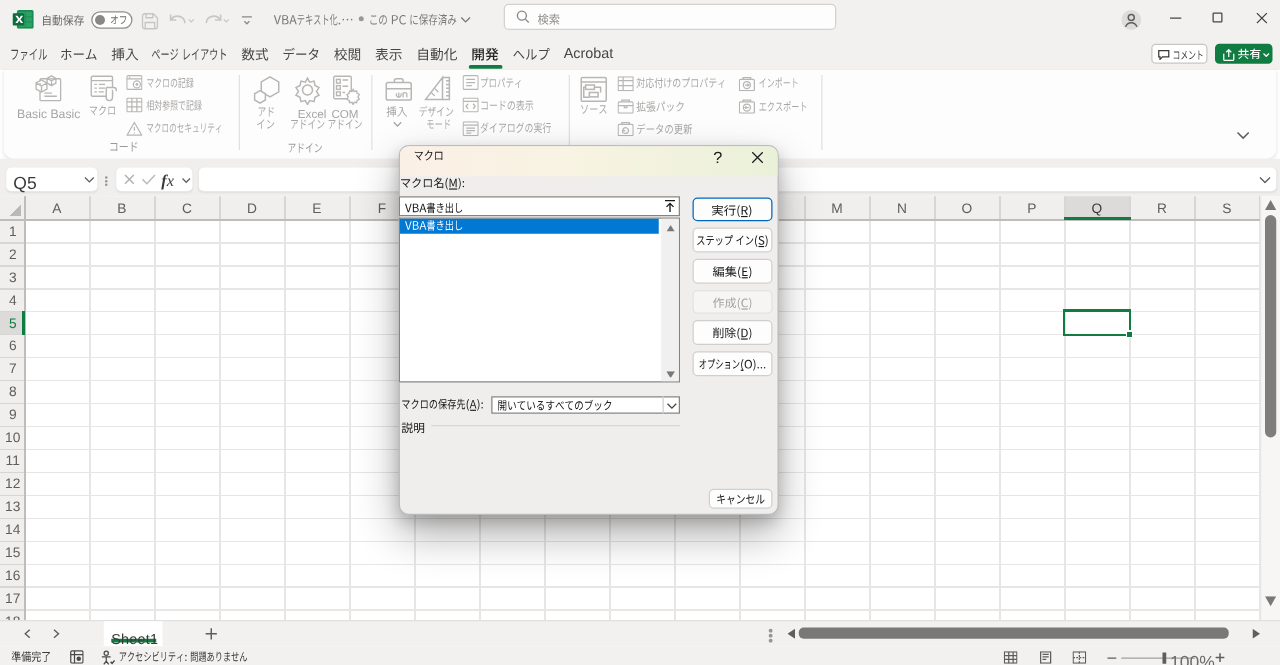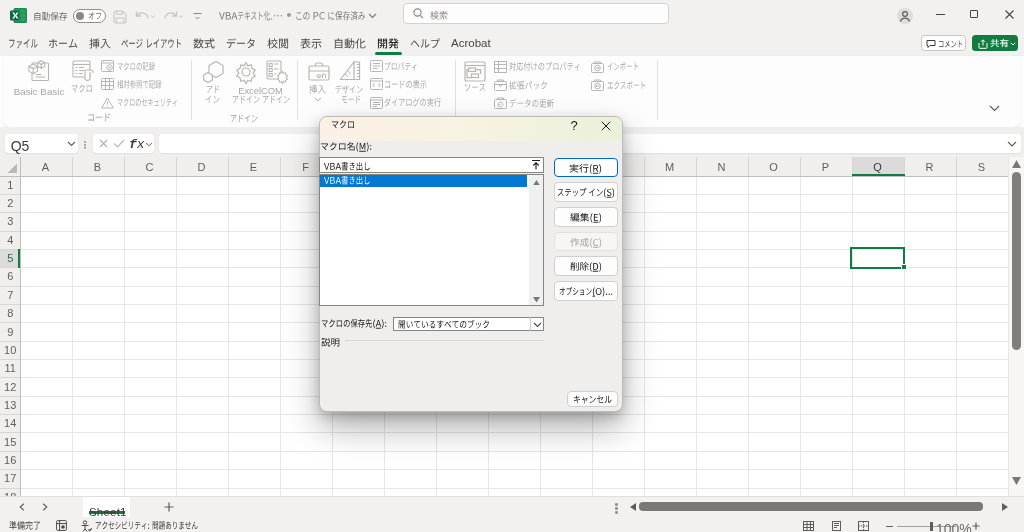--- a/index.html
+++ b/index.html
@@ -183,21 +183,21 @@
   </svg>
 <svg class="abs" style="left:266px;top:60px" width="23" height="24" viewBox="0 0 23 24" fill="none" stroke="#b8b6b4" stroke-width="1.1">
 <rect x="1" y="1" width="14" height="18" rx="1"></rect>
 <rect x="3.2" y="3.5" width="3" height="3"></rect>
     <rect x="3.2" y="8.5" width="3" height="3"></rect>
     <rect x="3.2" y="13.5" width="3" height="3"></rect>
 <path d="M8 4 h4.5 M8 9 h4.5 M8 14 h2"></path>
 <circle cx="16.5" cy="16.5" r="3" fill="#fdfdfd"></circle>
 <path d="M16.5 11.5 l.9 1.7 1.9-.4 .4 1.9 1.7 .9 -1 1.9 1 1.9 -1.7 .9 -.4 1.9 -1.9-.4 -.9 1.7 -.9-1.7 -1.9 .4 -.4-1.9 -1.7-.9 1-1.9 -1-1.9 1.7-.9 .4-1.9 1.9 .4 Z" fill="#fdfdfd"></path>
 </svg>
-<div class="abs" style="left:261px;top:85.5px;width:30px;font-size:9.3px;color:#a8a6a4">COM</div>
+<div class="abs" style="left:261px;top:85.5px;width:30px;text-align:center;font-size:9.3px;color:#a8a6a4">COM</div>
 <svg style="position:absolute;left:262.0px;top:93.2px;overflow:visible" width="30.0" height="12.3" viewBox="0 -9.77 30.0 12.28">
     <path fill="#a8a6a4" d="M6.5 -6.3 6.2 -6.7C6.1 -6.7 5.8 -6.7 5.7 -6.7C5.3 -6.7 2.0 -6.7 1.7 -6.7C1.4 -6.7 1.1 -6.7 0.9 -6.8V-5.9C1.1 -5.9 1.4 -6.0 1.7 -6.0C2.0 -6.0 5.2 -6.0 5.7 -6.0C5.4 -5.4 4.8 -4.4 4.1 -3.9L4.6 -3.4C5.4 -4.1 6.0 -5.3 6.3 -6.0C6.4 -6.1 6.5 -6.2 6.5 -6.3ZM3.7 -5.1H3.1C3.1 -4.8 3.1 -4.6 3.1 -4.4C3.1 -2.8 3.0 -1.5 1.9 -0.6C1.7 -0.4 1.4 -0.3 1.3 -0.2L1.8 0.3C3.6 -0.8 3.7 -2.5 3.7 -5.1Z M11.6 -6.7 11.2 -6.5C11.4 -6.0 11.7 -5.5 11.8 -5.0L12.2 -5.3C12.1 -5.7 11.8 -6.4 11.6 -6.7ZM12.4 -7.2 12.1 -6.9C12.3 -6.5 12.5 -6.0 12.7 -5.5L13.1 -5.8C12.9 -6.2 12.6 -6.8 12.4 -7.2ZM9.1 -0.7C9.1 -0.4 9.1 0.1 9.1 0.4H9.8C9.7 0.1 9.7 -0.4 9.7 -0.7V-3.8C10.5 -3.4 11.7 -2.8 12.5 -2.3L12.7 -3.1C12.0 -3.6 10.6 -4.2 9.7 -4.6V-6.1C9.7 -6.4 9.7 -6.8 9.8 -7.1H9.1C9.1 -6.8 9.1 -6.4 9.1 -6.1C9.1 -5.3 9.1 -1.2 9.1 -0.7Z M14.6 -3.4 14.9 -2.6C15.9 -3.0 16.8 -3.6 17.5 -4.1V-0.7C17.5 -0.4 17.5 0.1 17.5 0.3H18.2C18.2 0.1 18.2 -0.4 18.2 -0.7V-4.6C18.9 -5.3 19.5 -6.0 20.0 -6.7L19.6 -7.3C19.1 -6.5 18.4 -5.7 17.7 -5.1C16.9 -4.4 15.8 -3.8 14.6 -3.4Z M22.6 -6.8 22.2 -6.2C22.7 -5.8 23.6 -4.8 23.9 -4.3L24.4 -4.9C24.0 -5.4 23.1 -6.4 22.6 -6.8ZM22.0 -0.6 22.4 0.2C23.5 -0.1 24.4 -0.7 25.1 -1.3C26.2 -2.1 27.0 -3.4 27.5 -4.6L27.1 -5.4C26.7 -4.2 25.9 -2.8 24.8 -1.9C24.1 -1.4 23.2 -0.8 22.0 -0.6Z"></path>
   </svg>
 <svg style="position:absolute;left:230.0px;top:111.7px;overflow:visible" width="30.0" height="12.3" viewBox="0 -9.77 30.0 12.28">
     <path fill="#9c9a98" d="M6.5 -6.3 6.2 -6.7C6.1 -6.7 5.8 -6.7 5.7 -6.7C5.3 -6.7 2.0 -6.7 1.7 -6.7C1.4 -6.7 1.1 -6.7 0.9 -6.8V-5.9C1.1 -5.9 1.4 -6.0 1.7 -6.0C2.0 -6.0 5.2 -6.0 5.7 -6.0C5.4 -5.4 4.8 -4.4 4.1 -3.9L4.6 -3.4C5.4 -4.1 6.0 -5.3 6.3 -6.0C6.4 -6.1 6.5 -6.2 6.5 -6.3ZM3.7 -5.1H3.1C3.1 -4.8 3.1 -4.6 3.1 -4.4C3.1 -2.8 3.0 -1.5 1.9 -0.6C1.7 -0.4 1.4 -0.3 1.3 -0.2L1.8 0.3C3.6 -0.8 3.7 -2.5 3.7 -5.1Z M11.6 -6.7 11.2 -6.5C11.4 -6.0 11.7 -5.5 11.8 -5.0L12.2 -5.3C12.1 -5.7 11.8 -6.4 11.6 -6.7ZM12.4 -7.2 12.1 -6.9C12.3 -6.5 12.5 -6.0 12.7 -5.5L13.1 -5.8C12.9 -6.2 12.6 -6.8 12.4 -7.2ZM9.1 -0.7C9.1 -0.4 9.1 0.1 9.1 0.4H9.8C9.7 0.1 9.7 -0.4 9.7 -0.7V-3.8C10.5 -3.4 11.7 -2.8 12.5 -2.3L12.7 -3.1C12.0 -3.6 10.6 -4.2 9.7 -4.6V-6.1C9.7 -6.4 9.7 -6.8 9.8 -7.1H9.1C9.1 -6.8 9.1 -6.4 9.1 -6.1C9.1 -5.3 9.1 -1.2 9.1 -0.7Z M14.6 -3.4 14.9 -2.6C15.9 -3.0 16.8 -3.6 17.5 -4.1V-0.7C17.5 -0.4 17.5 0.1 17.5 0.3H18.2C18.2 0.1 18.2 -0.4 18.2 -0.7V-4.6C18.9 -5.3 19.5 -6.0 20.0 -6.7L19.6 -7.3C19.1 -6.5 18.4 -5.7 17.7 -5.1C16.9 -4.4 15.8 -3.8 14.6 -3.4Z M22.6 -6.8 22.2 -6.2C22.7 -5.8 23.6 -4.8 23.9 -4.3L24.4 -4.9C24.0 -5.4 23.1 -6.4 22.6 -6.8ZM22.0 -0.6 22.4 0.2C23.5 -0.1 24.4 -0.7 25.1 -1.3C26.2 -2.1 27.0 -3.4 27.5 -4.6L27.1 -5.4C26.7 -4.2 25.9 -2.8 24.8 -1.9C24.1 -1.4 23.2 -0.8 22.0 -0.6Z"></path>
   </svg>
 <div class="abs" style="left:296.5px;top:60px;width:1px;height:60px;background:#e3e1df"></div>
 <svg class="abs" style="left:308px;top:61px" width="22" height="21" viewBox="0 0 22 21" fill="none" stroke="#b8b6b4" stroke-width="1.2">
 <rect x="1" y="5" width="20" height="14" rx="1.5"></rect>
     <path d="M7.5 5 V3.5 a1.5 1.5 0 0 1 1.5 -1.5 h4 a1.5 1.5 0 0 1 1.5 1.5 V5 M1 10 h20"></path>
@@ -302,21 +302,21 @@
     <path d="M1 1 l3.5 3.5 L8 1"></path>
   </svg>
 <div class="abs" style="left:84px;top:140.8px;width:2.3px;height:2.3px;border-radius:50%;background:#979593;box-shadow:0 2.9px #979593,0 5.8px #979593"></div>
 <div class="abs" style="left:92.8px;top:133.7px;width:61.5px;height:19.7px;background:#fff;border-radius:4px;box-shadow:0 1px 2px rgba(0,0,0,.07)"></div>
 <svg class="abs" style="left:99px;top:139px" width="9" height="9" viewBox="0 0 9 9" stroke="#b4b2b0" stroke-width="1.2">
     <path d="M1 1 L8 8 M8 1 L1 8"></path>
   </svg>
 <svg class="abs" style="left:113px;top:139px" width="12" height="9" viewBox="0 0 12 9" fill="none" stroke="#bcbab8" stroke-width="1.2">
     <path d="M1 4.5 L4.5 8 L11 1"></path>
   </svg>
-<div class="abs" style="left:129px;top:136.5px;font-size:13px;font-family:Liberation Mono, monospace;color:#3b3a39"><i><b>f</b>x</i></div>
+<div class="abs" style="left:129px;top:136.5px;font-size:13px;font-family:Liberation Serif, serif;color:#3b3a39"><i><b>f</b>x</i></div>
 <svg class="abs" style="left:144.5px;top:141.5px" width="8" height="5" viewBox="0 0 8 5" fill="none" stroke="#605e5c" stroke-width="1">
     <path d="M1 0.8 l3 3 3-3"></path>
   </svg>
 <div class="abs" style="left:159.2px;top:133.7px;width:861.5px;height:19.7px;background:#fff;border-radius:4px;box-shadow:0 1px 2px rgba(0,0,0,.07)"></div>
 <svg class="abs" style="left:1007px;top:141px" width="10" height="6" viewBox="0 0 10 6" fill="none" stroke="#605e5c" stroke-width="1.1">
     <path d="M1 1 l4 4 4-4"></path>
   </svg>
 <svg class="abs" style="left:0;top:157.0px" width="1008" height="339" viewBox="0 0 1008 339" shape-rendering="crispEdges">
     <rect x="0" y="0" width="1008" height="18.5" fill="#f0efee"></rect>
     <rect x="0" y="18.5" width="19.5" height="320.5" fill="#f0efee"></rect>

